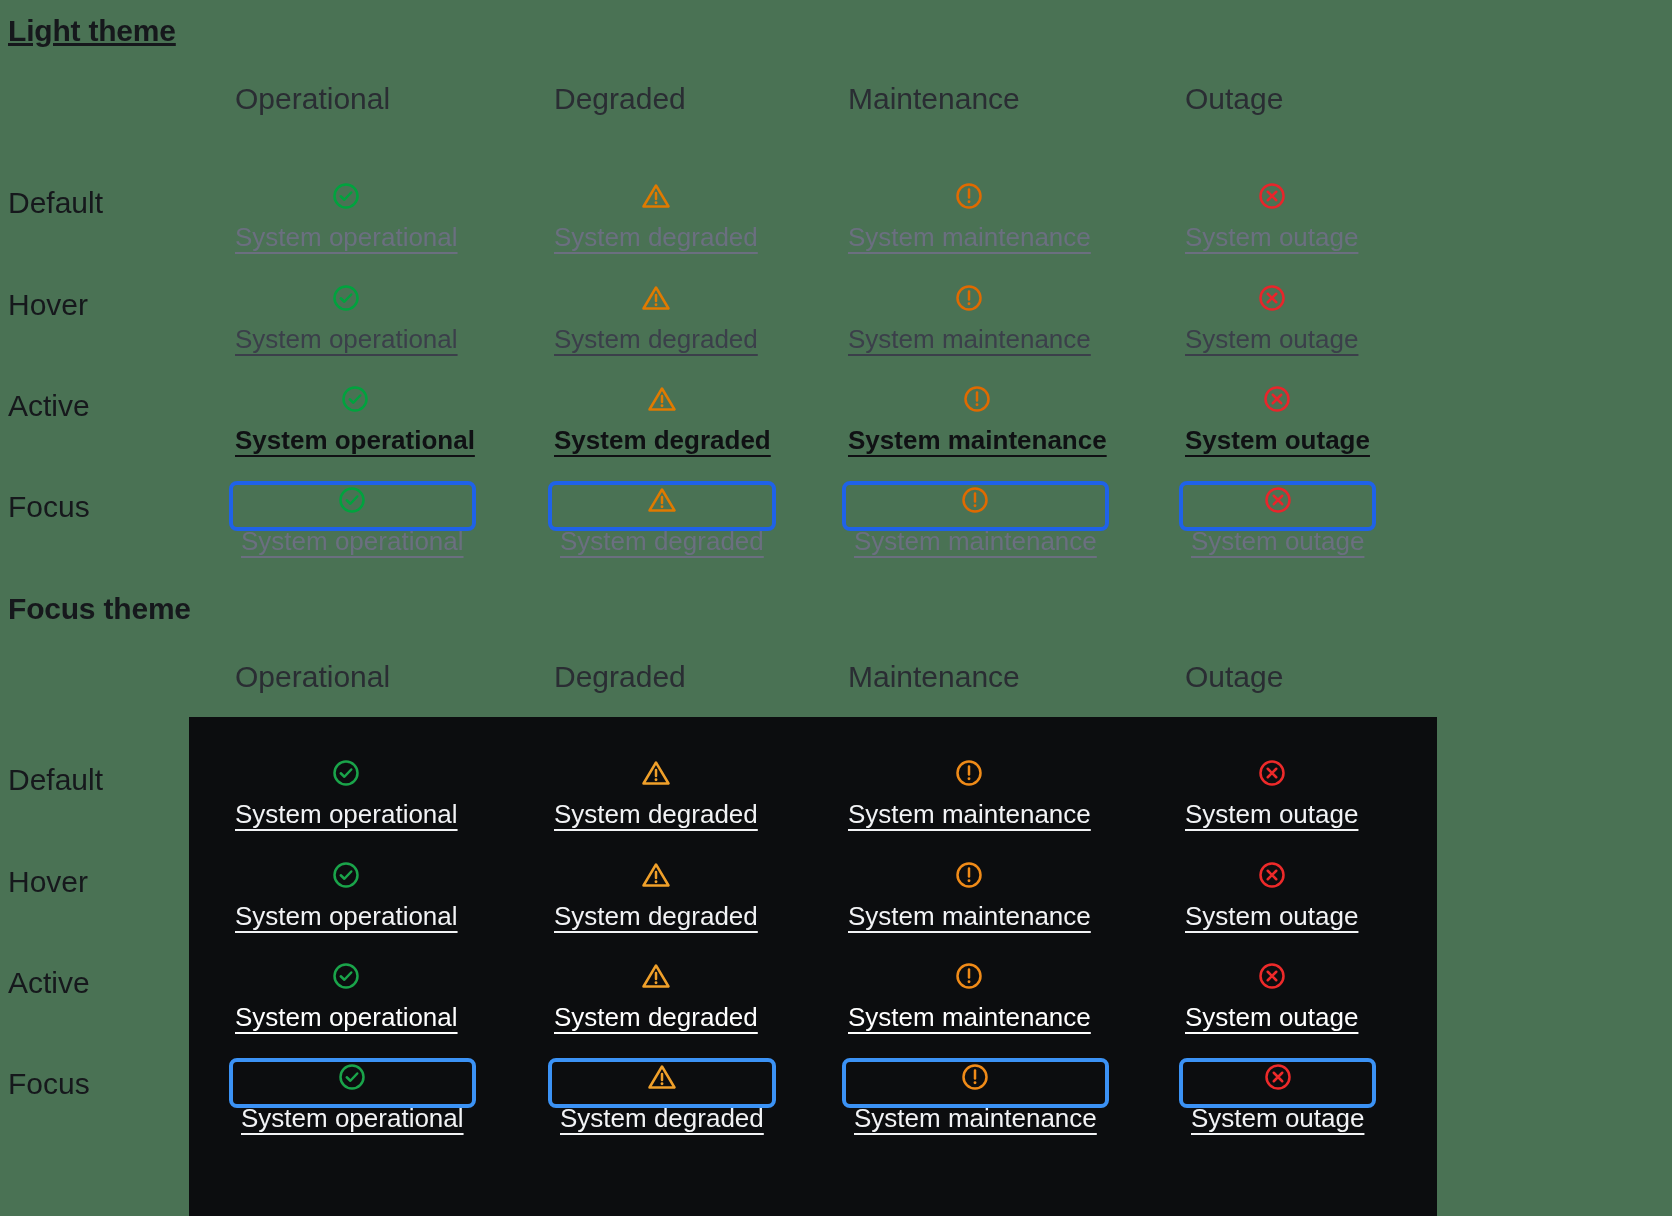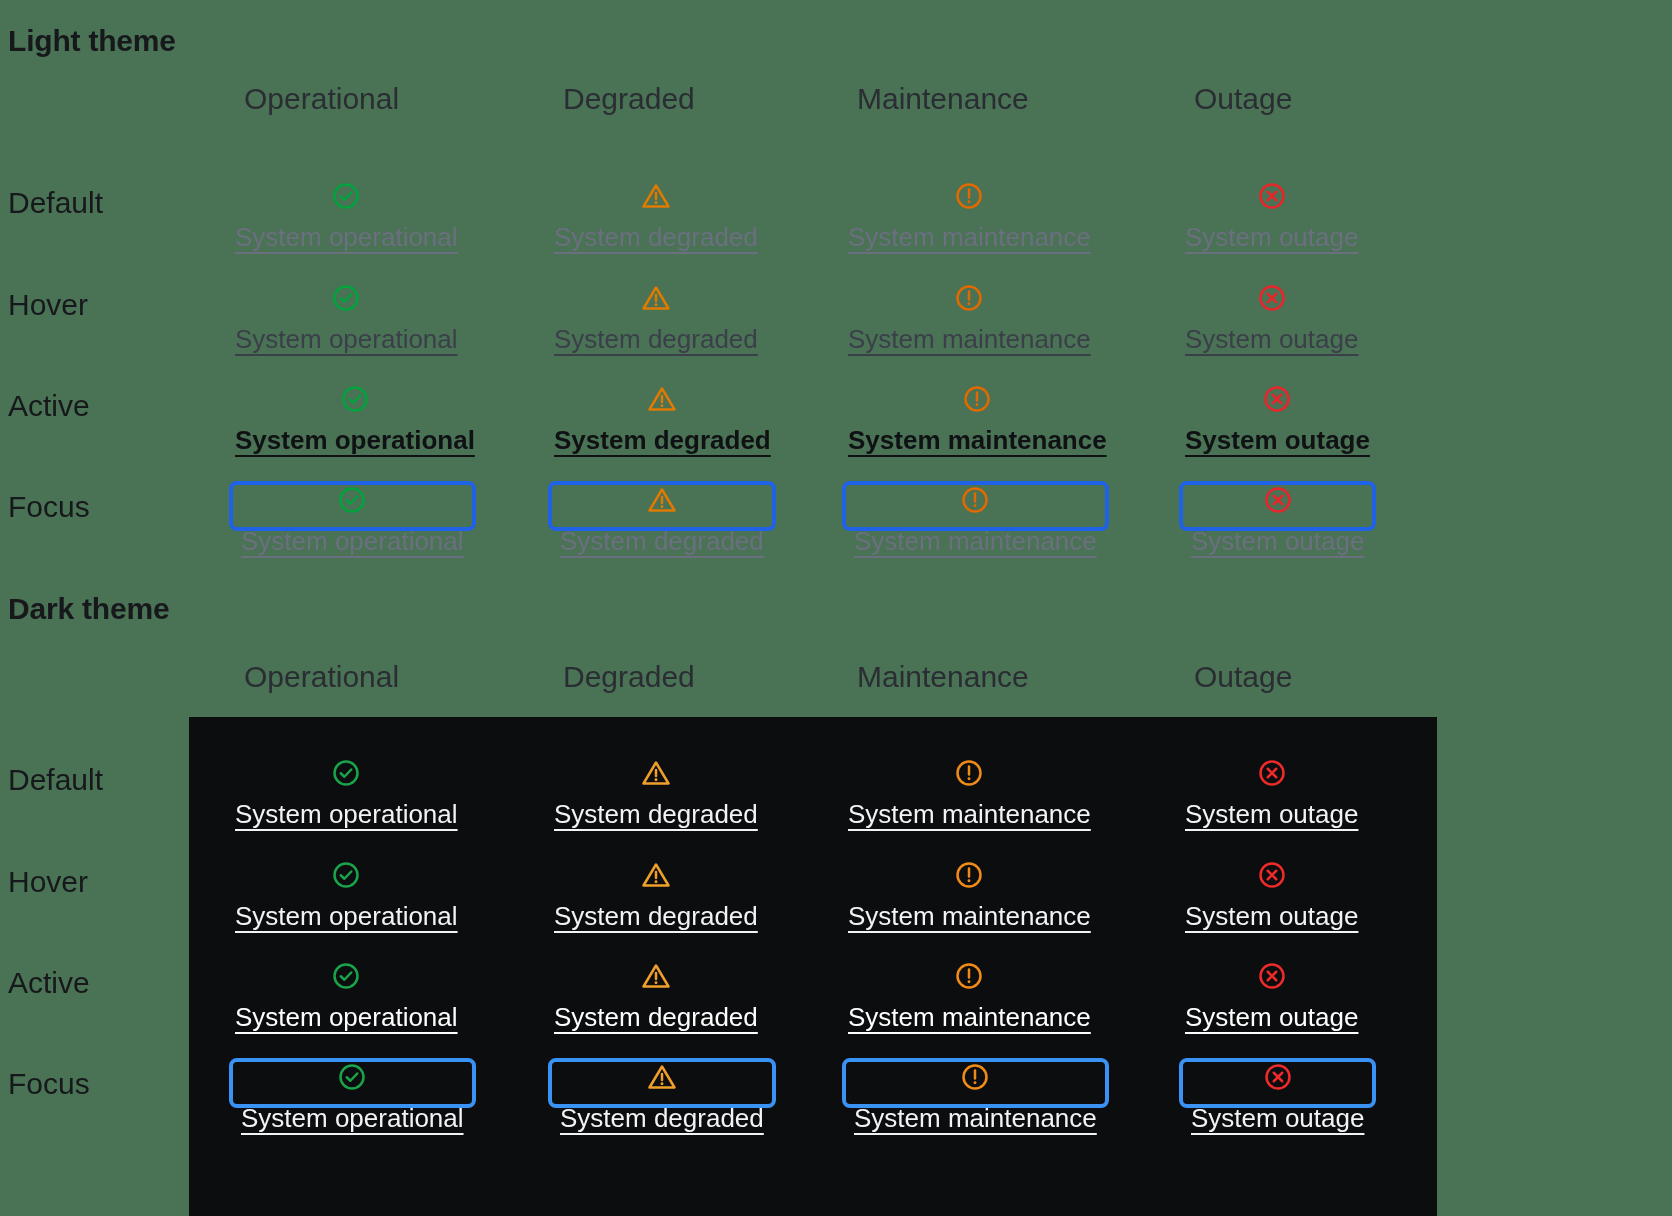--- a/index.html
+++ b/index.html
@@ -20,27 +20,27 @@
   
   .section-title {
     position: absolute;
     left: 8px;
     font-size: 30px;
     font-weight: bold;
     color: #16181c;
     letter-spacing: -0.2px;
     white-space: nowrap;
   }
-  #light-title { top: 24px; }
+  #light-title { top: 14px; text-decoration: underline; }
   #dark-title  { top: 592px; }
 
   
   .col-headers {
     position: absolute;
-    left: 12px; right: 0;
+    left: 3px; right: 0;
     height: 42px;
   }
   #light-headers { top: 82px; }
   #dark-headers  { top: 660px; }
 
   .col-header {
     position: absolute;
     font-size: 30px;
     color: #2a2d33;
     white-space: nowrap;
@@ -254,21 +254,21 @@
     <span class="label">System maintenance</span>
   </a>
   <a class="cell state-focus" style="left:1179px; top:481px;">
     <svg class="icon" viewBox="0 0 24 24" fill="none">
       <circle cx="12" cy="12" r="9.2" stroke="#e8252b" stroke-width="2"></circle>
       <path d="M8.6 8.6 L15.4 15.4 M15.4 8.6 L8.6 15.4" stroke="#e8252b" stroke-width="2" stroke-linecap="round"></path>
     </svg>
     <span class="label">System outage</span>
   </a>
 
-  <div class="section-title" id="dark-title">Dark theme</div>
+  <div class="section-title" id="dark-title">Focus theme</div>
 
   <div class="col-headers" id="dark-headers">
     <div class="col-header" style="left:232px;">Operational</div>
     <div class="col-header" style="left:551px;">Degraded</div>
     <div class="col-header" style="left:845px;">Maintenance</div>
     <div class="col-header" style="left:1182px;">Outage</div>
   </div>
 
   <div class="row-label on-dark" style="top:763px;">Default</div>
   <div class="row-label on-dark" style="top:865px;">Hover</div>

